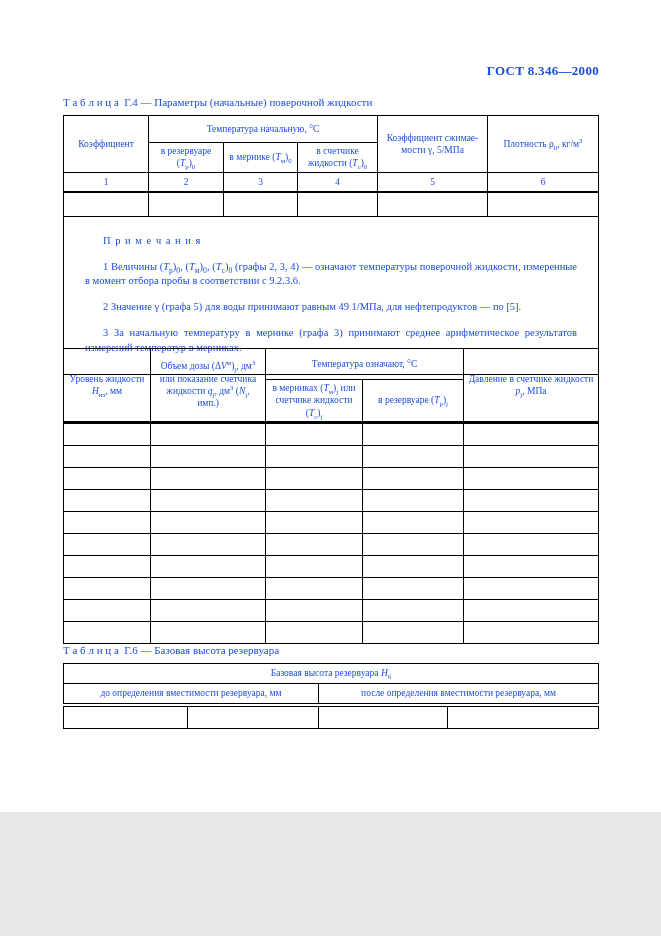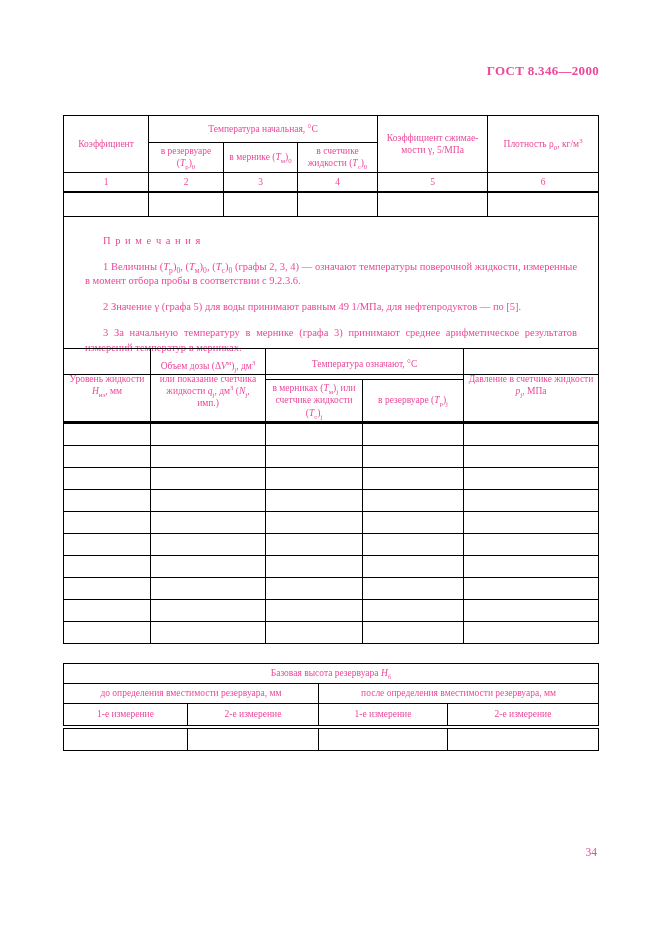--- a/index.html
+++ b/index.html
@@ -1,22 +1,22 @@
 <!DOCTYPE html>
 <html lang="ru"><head>
 <meta charset="utf-8">
 <style>
   html,body{margin:0;padding:0;}
   body{
     width:661px;height:936px;background:#e8e8e8;
     font-family:"Liberation Serif", serif;
   }
   .page{
-    position:relative;width:661px;height:936px;background:#ffffff;
-    color:#ec4899;overflow:hidden;
+    position:relative;width:661px;height:812px;background:#ffffff;
+    color:#1d4ed8;overflow:hidden;
   }
   .doc-number{
     position:absolute;top:63px;right:62px;
     font-size:13px;font-weight:bold;letter-spacing:.3px;
   }
   .tbl-caption{
     position:absolute;left:63px;font-size:11px;white-space:nowrap;
   }
   .cap-g4{top:96px;}
   .cap-g5{top:329px;}
@@ -70,34 +70,35 @@
     position:absolute;top:846px;right:64px;font-size:11.5px;
   }
 </style>
 </head>
 <body>
 
 <div class="page">
 
   <div class="doc-number">ГОСТ 8.346—2000</div>
 
+  <div class="tbl-caption cap-g4">Т а б л и ц а&nbsp;&nbsp;Г.4 — Параметры (начальные) поверочной жидкости</div>
 
   <table class="g4">
     <colgroup>
       <col style="width:85px">
         <col style="width:75px">
         <col style="width:74px">
       <col style="width:80px">
         <col style="width:110px">
         <col style="width:111px">
     </colgroup>
     <thead>
       <tr class="h1">
         <th rowspan="2">Коэффициент</th>
-        <th colspan="3">Температура начальная, °С</th>
+        <th colspan="3">Температура начальную, °С</th>
         <th rowspan="2">Коэффициент сжимае­мости γ, 5/МПа</th>
         <th rowspan="2">Плотность ρ<sub>0</sub>, кг/м<sup>3</sup></th>
       </tr>
       <tr class="h2">
         <th>в резервуаре (<i>T</i><sub>р</sub>)<sub>0</sub></th>
         <th>в мернике (<i>T</i><sub>м</sub>)<sub>0</sub></th>
         <th>в счетчике жидкости (<i>T</i><sub>с</sub>)<sub>0</sub></th>
       </tr>
       <tr class="colnums">
         <td>1</td>
@@ -216,42 +217,37 @@
         <tr>
           <td></td>
           <td></td>
           <td></td>
           <td></td>
           <td></td>
         </tr>
       </tbody>
   </table>
 
+  <div class="tbl-caption cap-g6">Т а б л и ц а&nbsp;&nbsp;Г.6 — Базовая высота резервуара</div>
 
   <table class="g6">
     <colgroup>
       <col style="width:124px">
         <col style="width:131px">
         <col style="width:129px">
         <col style="width:151px">
     </colgroup>
     <thead>
       <tr>
         <th colspan="4">Базовая высота резервуара <i>H</i><sub>б</sub></th>
       </tr>
       <tr>
         <th colspan="2">до определения вместимости резервуара, мм</th>
         <th colspan="2">после определения вместимости резервуара, мм</th>
       </tr>
-      <tr class="h3">
-        <th>1-е измерение</th>
-        <th>2-е измерение</th>
-        <th>1-е измерение</th>
-        <th>2-е измерение</th>
-      </tr>
     </thead>
     <tbody>
       <tr>
         <td></td>
         <td></td>
         <td></td>
         <td></td>
       </tr>
     </tbody>
   </table>

